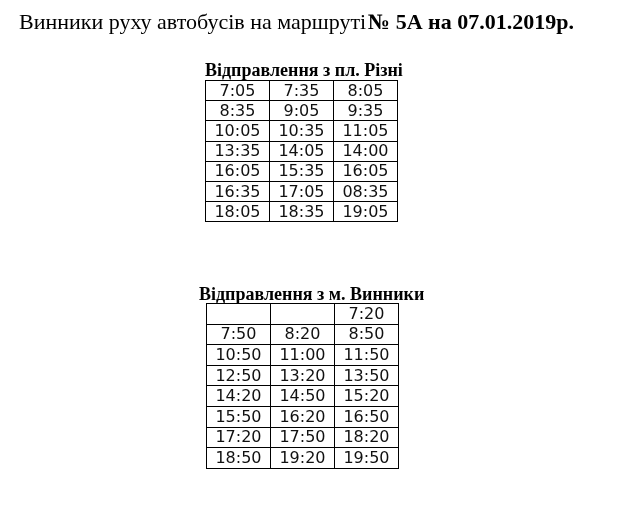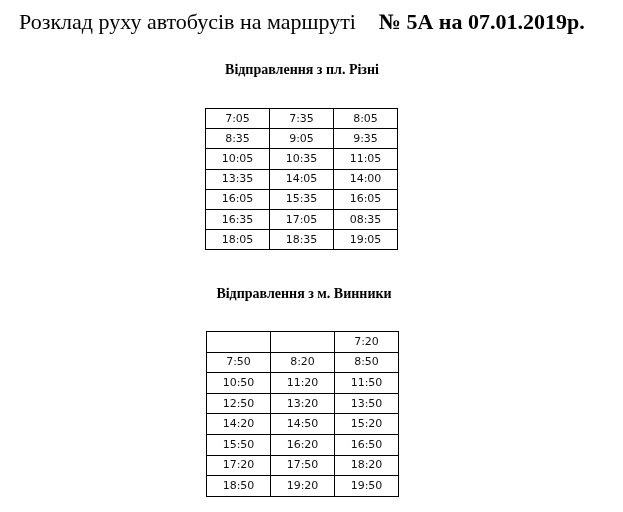--- a/index.html
+++ b/index.html
@@ -4,44 +4,44 @@
   <style>
     html, body { margin: 0; padding: 0; background: #ffffff; }
     body {
       width: 623px; height: 512px; position: relative; overflow: hidden;
       font-family: "Liberation Serif", serif; color: #000;
     }
     .title {
       position: absolute; left: 19px; top: 9px; width: 600px;
       font-size: 22px; line-height: 26px; white-space: nowrap;
     }
-    .title .bold { font-weight: bold; margin-left: 23px; }
+    .title .bold { font-weight: bold; margin-left: 2px; }
     .caption {
-      position: absolute; font-weight: bold; font-size: 14px;
+      position: absolute; font-weight: bold; font-size: 18px;
       line-height: 16px; white-space: nowrap; text-align: center;
     }
     table.sched {
       position: absolute; border-collapse: collapse;
-      font-family: "DejaVu Sans", sans-serif; font-size: 11px; margin-top: 28px;
+      font-family: "DejaVu Sans", sans-serif; font-size: 16px;
     }
     table.sched td {
       border: 1.3px solid #000; width: 63px; height: 19.2px;
       padding: 0; text-align: center; vertical-align: middle; line-height: 14px;
       color: #111;
     }
     #t1 { left: 205px; top: 80px; }
     #t2 { left: 206px; top: 303px; }
     #t2 td { height: 19.6px; }
     #cap1 { left: 205px; top: 62px; width: 194px; }
     #cap2 { left: 199px; top: 286px; width: 210px; }
   </style>
 </head>
 <body>
 
-<div class="title"><span>Розклад руху автобусів на маршруті</span><span class="bold">№ 5А на 07.01.2019р.</span></div>
+<div class="title"><span>Винники руху автобусів на маршруті</span><span class="bold">№ 5А на 07.01.2019р.</span></div>
 
 <div id="cap1" class="caption">Відправлення з пл. Різні</div>
 <table id="t1" class="sched">
     <tbody>
       <tr>
         <td>7:05</td>
         <td>7:35</td>
         <td>8:05</td>
       </tr>
       <tr>
@@ -85,21 +85,21 @@
         <td></td>
         <td>7:20</td>
       </tr>
       <tr>
         <td>7:50</td>
         <td>8:20</td>
         <td>8:50</td>
       </tr>
       <tr>
         <td>10:50</td>
-        <td>11:20</td>
+        <td>11:00</td>
         <td>11:50</td>
       </tr>
       <tr>
         <td>12:50</td>
         <td>13:20</td>
         <td>13:50</td>
       </tr>
       <tr>
         <td>14:20</td>
         <td>14:50</td>

